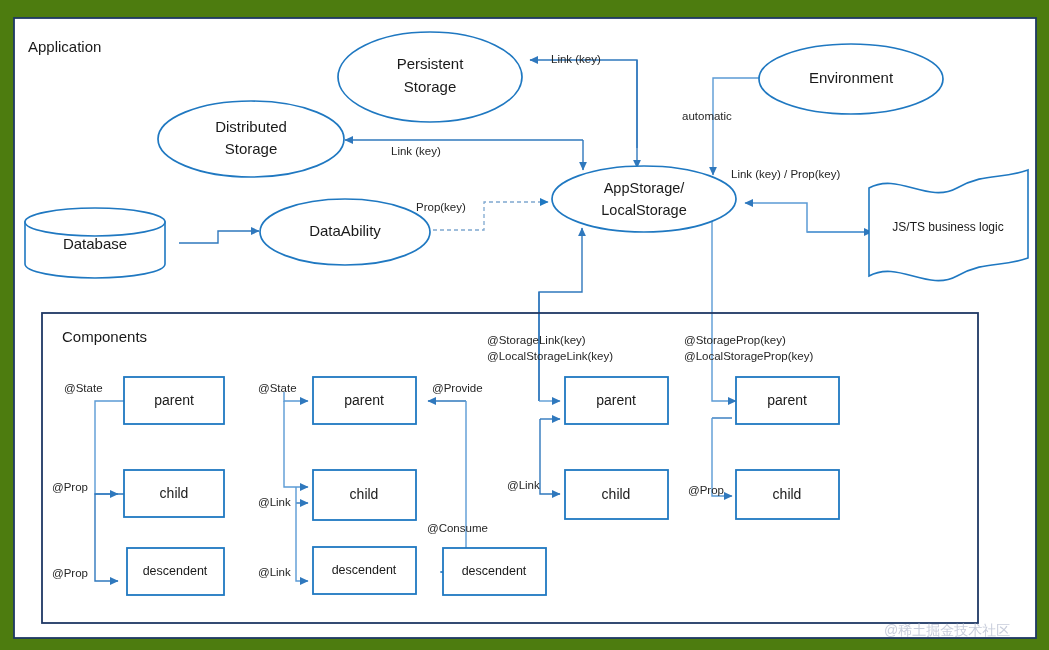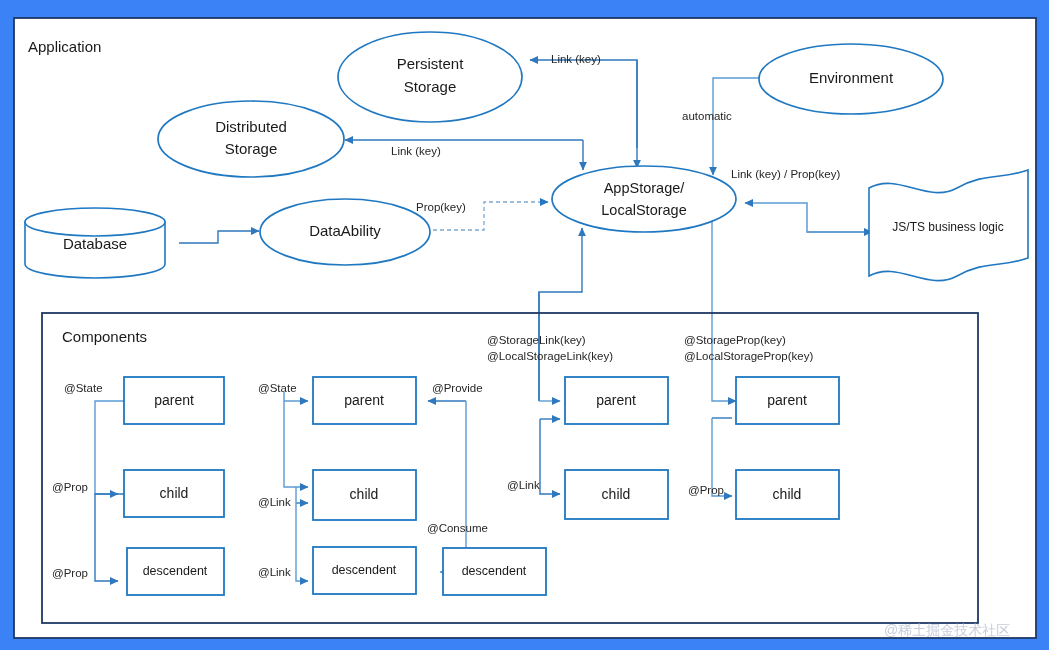--- a/index.html
+++ b/index.html
@@ -1,17 +1,17 @@
 <!DOCTYPE html>
 <html><head>
 <meta charset="utf-8">
 <style>
   html,body{margin:0;padding:0;background:#ffffff;}
   body{width:1049px;height:650px;font-family:"Liberation Sans",sans-serif;overflow:hidden;}
-  #stage{position:relative;width:1049px;height:650px;background:#3b82f6;}
+  #stage{position:relative;width:1049px;height:650px;background:#4d7c0f;}
   svg.diagram{position:absolute;top:0;left:0;width:1049px;height:650px;}
   .nodeText{font-family:"Liberation Sans",sans-serif;fill:#1a1a1a;text-anchor:middle;dominant-baseline:middle;}
   .edgeText{font-family:"Liberation Sans",sans-serif;fill:#262626;dominant-baseline:middle;}
   .frameLabel{font-family:"Liberation Sans",sans-serif;fill:#1a1a1a;dominant-baseline:middle;}
   .watermark{font-family:"Liberation Sans",sans-serif;fill:#c8cddb;dominant-baseline:middle;}
 </style>
 </head>
 <body>
 
 <div id="stage">

